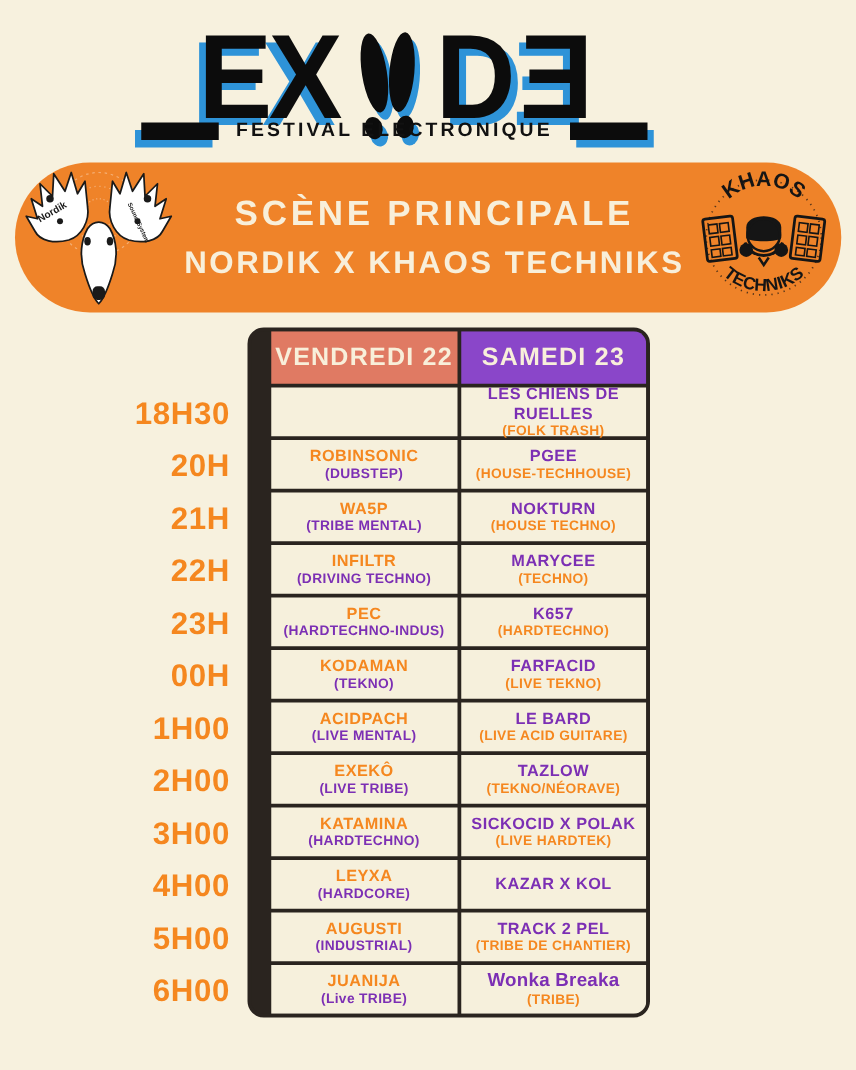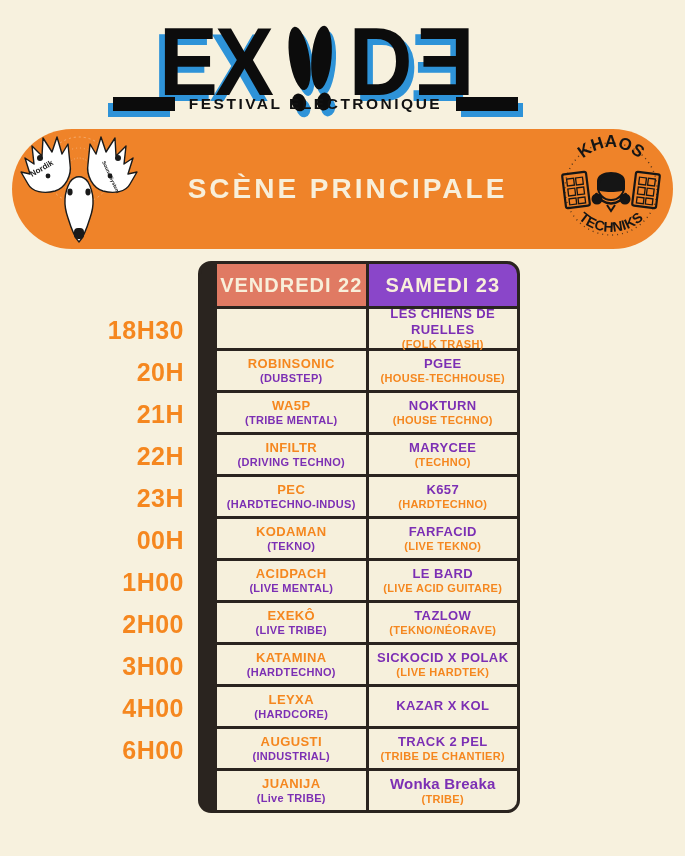--- a/index.html
+++ b/index.html
@@ -144,20 +144,21 @@
         <circle cx="30" cy="48" r="2.4"></circle>
         <circle cx="100" cy="30" r="3"></circle>
         <circle cx="92" cy="48" r="2.4"></circle>
       </g>
       <text x="14" y="49" font-size="8" font-weight="bold" fill="#1a1a1a" transform="rotate(-30 14 49)" font-family="Liberation Sans, sans-serif">Nordik</text>
       <text x="84" y="34" font-size="5" font-weight="bold" fill="#1a1a1a" transform="rotate(65 84 34)" font-family="Liberation Sans, sans-serif">Sound System</text>
     </svg>
   </span>
   <div class="banner-center">
     <div class="banner-line1">SCÈNE PRINCIPALE</div>
+    <div class="banner-line2">NORDIK X KHAOS TECHNIKS</div>
   </div>
   <span class="banner-logo">
     <svg width="112" height="112" viewBox="0 0 112 112">
       <defs>
         <path id="arcTop" d="M18,44 A40,40 0 0 1 94,44" fill="none"></path>
         <path id="arcBot" d="M12,72 A48,48 0 0 0 100,72" fill="none"></path>
       </defs>
       <circle cx="56" cy="58" r="46" fill="none" stroke="#151515" stroke-width="1.4" stroke-dasharray="1 4" opacity="0.7"></circle>
       <text font-size="17" font-weight="bold" fill="#151515" font-family="Liberation Sans, sans-serif">
         <textPath href="#arcTop" startOffset="50%" text-anchor="middle">KHAOS</textPath>
@@ -221,20 +222,23 @@
       <div class="time-slot">
         <span class="time-label">2H00</span>
       </div>
       <div class="time-slot">
         <span class="time-label">3H00</span>
       </div>
       <div class="time-slot">
         <span class="time-label">4H00</span>
       </div>
       <div class="time-slot">
+        <span class="time-label">5H00</span>
+      </div>
+      <div class="time-slot">
         <span class="time-label">6H00</span>
       </div>
     </div>
   <div class="grid-table">
     <div class="hdr-cell" style="background: rgb(224, 122, 99);">VENDREDI 22</div>
     <div class="hdr-cell" style="background: rgb(138, 70, 201);">SAMEDI 23</div>
   <div class="cell fri"></div>
       <div class="cell sat">
         <div class="name">LES CHIENS DE RUELLES</div>
         <div class="genre">(FOLK TRASH)</div>

